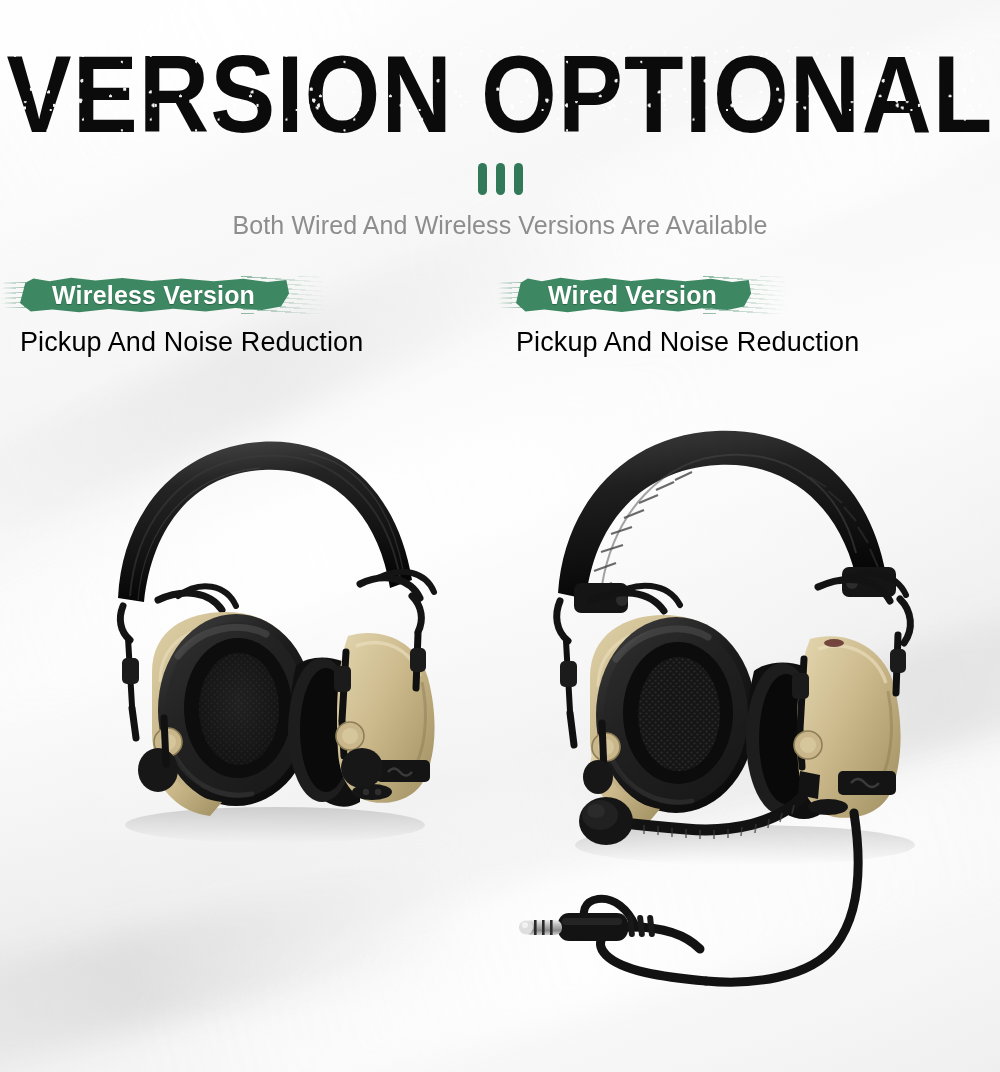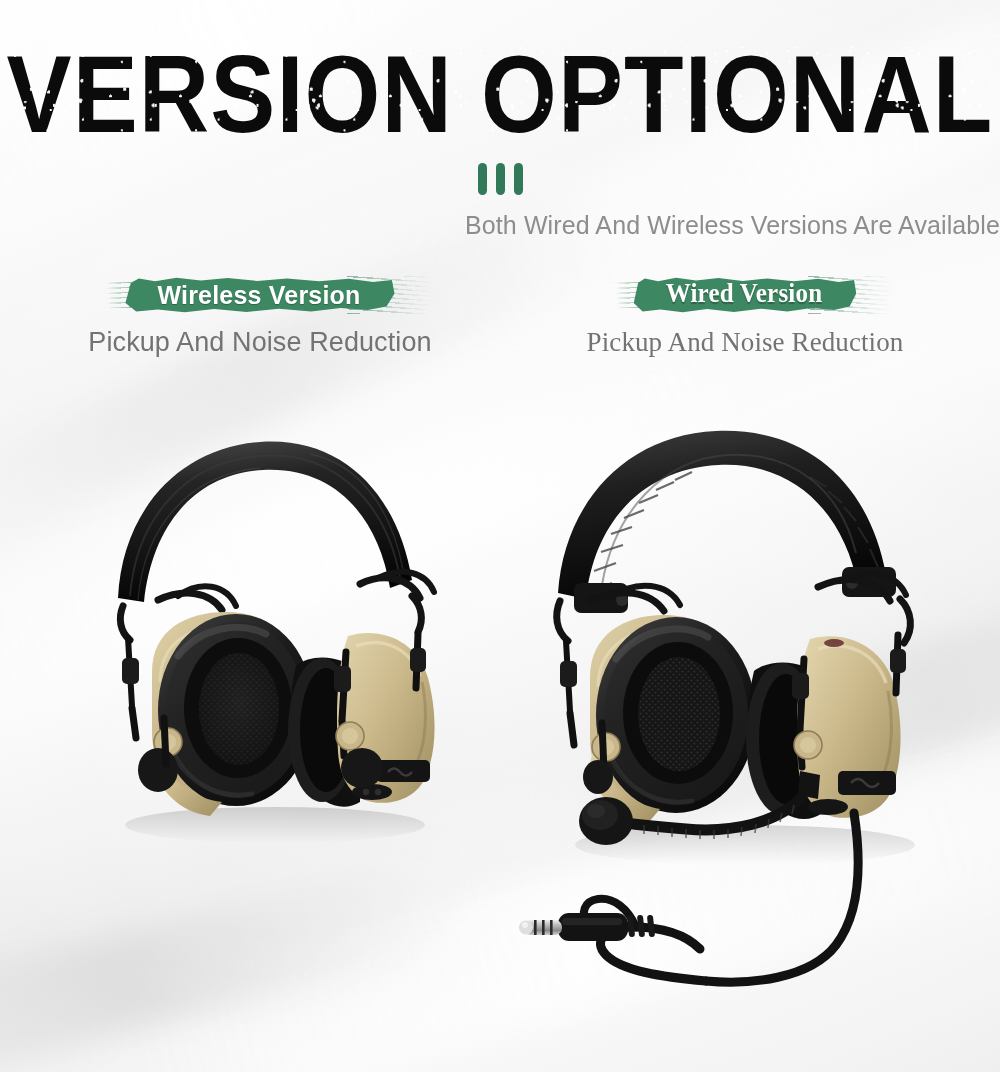--- a/index.html
+++ b/index.html
@@ -80,29 +80,29 @@
   }
 
   .ticks {
     position:absolute; top:163px; left:0; width:1000px;
     display:flex; justify-content:center; gap:9px;
   }
   .ticks i { display:block; width:9px; height:32px; border-radius:5px; background:#32795a; }
 
   .subtitle {
     position:absolute; top:211px; left:0; width:1000px;
-    text-align:right;
+    text-align:center;
     font-size:25px; font-weight:400; color:#8d8d8d;
     letter-spacing:.1px;
   }
 
   
-  .col { position:absolute; top:272px; text-align:center; }
+  .col { position:absolute; top:272px; text-align:left; }
   .col-left  { left:20px;  width:480px; }
-  .col-right { left:505px; width:480px;font-family:Liberation Serif, serif; }
+  .col-right { left:516px; width:480px; }
 
   .badge {
     position:relative;
     display:inline-block;
     height:44px;
     line-height:44px;
     padding:0 34px 0 32px;
     margin-bottom:10px;
   }
   
@@ -146,21 +146,21 @@
     font-weight:700;
     letter-spacing:.2px;
     text-shadow: 0 1px 1px rgba(0,0,0,.28);
     white-space:nowrap;
     transform: scaleY(1.06);
     display:inline-block;
   }
 
   .feature {
     font-size:27px;
-    color:#737373;
+    color:#000000;
     font-weight:400;
     line-height:33px;
     letter-spacing:.1px;
   }
 
   
   .stage { position:absolute; left:0; top:415px; width:1000px; height:657px; }
   .shot  { position:absolute; }
   .shot-left  { left:60px;  top:5px;  width:420px; height:430px; }
   .shot-right { left:510px; top:0px;  width:470px; height:620px; }

